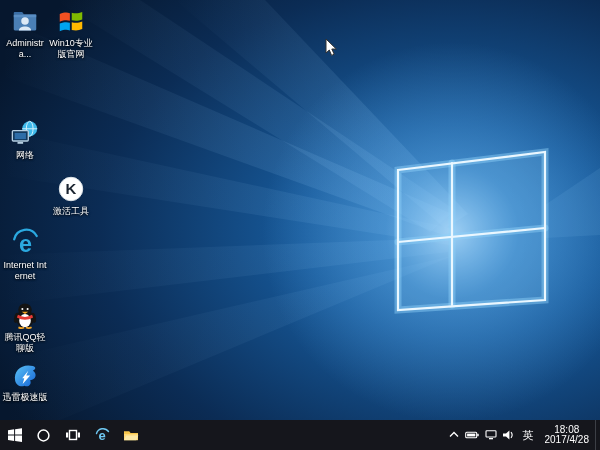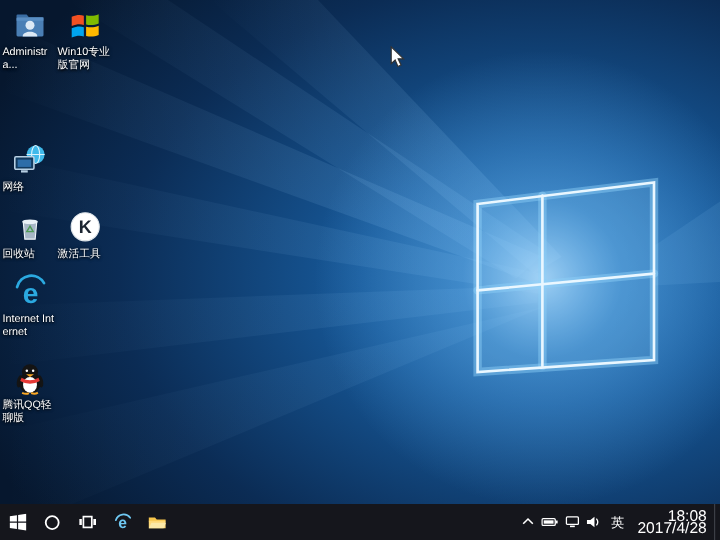--- a/index.html
+++ b/index.html
@@ -1,32 +1,32 @@
 <!DOCTYPE html>
 <html><head>
 <meta charset="utf-8">
 <style>
   *{margin:0;padding:0;box-sizing:border-box}
   html,body{width:600px;height:450px;overflow:hidden}
   body{font-family:"Liberation Sans","DejaVu Sans",sans-serif;position:relative;background:#000}
   .screen{position:absolute;inset:0;width:600px;height:450px}
   .wallpaper{position:absolute;left:0;top:0;width:600px;height:420px}
   .icons-layer{position:absolute;left:0;top:0;width:120px;height:420px}
-  .cell{position:absolute;width:46px;text-align:left;cursor:default}
+  .cell{position:absolute;width:46px;text-align:center;cursor:default}
   .cell .ico{width:30px;height:30px;margin:0 auto;display:block}
   .cell .lbl{margin-top:2px;font-size:9px;line-height:10.5px;color:#fff;
              text-shadow:0 1px 2px rgba(0,0,0,.9),0 0 3px rgba(0,0,0,.6);word-break:break-all}
   .taskbar{position:absolute;left:0;bottom:0;width:600px;height:30px;background:#15161c;
            display:flex;align-items:center;z-index:20}
   .tb-left{display:flex;height:100%}
   .tb-btn{width:29px;height:30px;display:flex;align-items:center;justify-content:center;cursor:pointer}
   .tb-right{margin-left:auto;display:flex;align-items:center;height:100%}
   .tray-ico{height:30px;display:flex;align-items:center;justify-content:center;padding:0 3px;cursor:pointer}
   .ime{color:#fff;font-size:11px;padding:0 5px;height:30px;display:flex;align-items:center;cursor:pointer}
-  .clock{color:#fff;font-size:13px;line-height:10px;text-align:right;padding:0 6px;cursor:pointer}
+  .clock{color:#fff;font-size:10px;line-height:10px;text-align:center;padding:0 6px;cursor:pointer}
   .show-desktop{width:5px;height:30px;border-left:1px solid #3c3f46;cursor:pointer}
   .cursor{position:absolute;left:325px;top:38px;z-index:50;pointer-events:none}
 </style>
 </head>
 <body>
 
 <div class="screen">
 
   <div class="wallpaper">
     <svg width="600" height="420" viewBox="0 0 600 420" preserveAspectRatio="none">
@@ -91,29 +91,20 @@
         <circle cx="21" cy="11.5" r="8" fill="#3fb9ea"></circle>
         <ellipse cx="21" cy="11.5" rx="3.6" ry="8" fill="none" stroke="#d9f2fc" stroke-width="1"></ellipse>
         <line x1="13" y1="11.5" x2="29" y2="11.5" stroke="#d9f2fc" stroke-width="1"></line>
         <rect x="2.5" y="13.5" width="17" height="11" rx="1" fill="#123a5e" stroke="#b7cfe2" stroke-width="1.4"></rect>
         <rect x="5" y="16" width="12" height="6.5" fill="#2d6da8"></rect>
         <rect x="8" y="25.5" width="6" height="2" fill="#b7cfe2"></rect>
       </svg>
       <div class="lbl">网络</div>
     </div>
 
-    <div class="cell" style="left:2px;top:174px">
-      <svg class="ico" viewBox="0 0 32 32">
-        <path d="M10 11.5 L22 11.5 L20.6 27 L11.4 27 Z" fill="#cfdde8" opacity=".8"></path>
-        <path d="M10 11.5 L22 11.5 L20.6 27 L11.4 27 Z" fill="none" stroke="#eef5fa" stroke-width="1"></path>
-        <ellipse cx="16" cy="11.5" rx="6.9" ry="2.1" fill="#e9f1f7"></ellipse>
-        <path d="M16 15.5 l2.8 4.8 h-5.6z" fill="none" stroke="#4f9b57" stroke-width="1.3"></path>
-      </svg>
-      <div class="lbl">回收站</div>
-    </div>
 
     <div class="cell" style="left:2px;top:228px">
       <svg class="ico" viewBox="0 0 32 32">
         <path d="M4.5 12 A 13 13 0 0 1 28.5 8.5" fill="none" stroke="#2ba9e0" stroke-width="2.4" stroke-linecap="round"></path>
         <text x="16.5" y="26" text-anchor="middle" font-size="25" font-weight="bold" fill="#2ba9e0">e</text>
       </svg>
       <div class="lbl">Internet Internet</div>
     </div>
 
     <div class="cell" style="left:2px;top:300px">
@@ -126,20 +117,33 @@
         <circle cx="13.2" cy="9.5" r="1.1" fill="#fff"></circle>
         <circle cx="18.8" cy="9.5" r="1.1" fill="#fff"></circle>
         <polygon points="12.5,12.6 19.5,12.6 16,15" fill="#f9a825"></polygon>
         <path d="M8.5 15.8 q7.5 4.5 15 0 l1.2 2.8 q-8.7 5 -17.4 0z" fill="#e53935"></path>
         <path d="M9 29.2 q3.5 1.6 6 .2" stroke="#f9a825" stroke-width="1.8" fill="none"></path>
         <path d="M17 29.4 q3.5 1.2 6 -.4" stroke="#f9a825" stroke-width="1.8" fill="none"></path>
       </svg>
       <div class="lbl">腾讯QQ轻聊版</div>
     </div>
 
+    <div class="cell" style="left:2px;top:360px">
+      <svg class="ico" viewBox="0 0 32 32">
+        <defs>
+          <linearGradient id="xlg" x1="0" y1="0" x2="1" y2="1">
+            <stop offset="0" stop-color="#5cc3f5"></stop>
+              <stop offset="1" stop-color="#1565d8"></stop>
+          </linearGradient>
+        </defs>
+        <path d="M5.5 22 C3.5 11 13 3.5 24.5 6.5 C28 7.5 27.5 10 24.5 11.5 C29.5 14.5 27.5 21.5 21.5 21.5 C23.5 26 19.5 29.5 15.5 27.5 C11 29.5 6.5 26.5 5.5 22 Z" fill="url(#xlg)"></path>
+        <path d="M13 19.5 L19.5 11.5 L17.3 16.5 L21.5 16.5 L13.5 25.5 L15.2 19.5 Z" fill="#fff"></path>
+      </svg>
+      <div class="lbl">迅雷极速版</div>
+    </div>
 
     <div class="cell" style="left:48px;top:6px">
       <svg class="ico" viewBox="0 0 32 32">
         <path d="M4 8.5 C8.5 6.8 11.5 6.7 14.8 7.6 L14.8 15.8 C11.5 14.9 8.5 15 4 16.7 Z" fill="#f25022"></path>
         <path d="M16.8 7.1 C20.5 8 24 8 28 6.3 L28 14.4 C24 16.1 20.5 16.1 16.8 15.3 Z" fill="#7fba00"></path>
         <path d="M4 18.7 C8.5 17 11.5 16.9 14.8 17.8 L14.8 26 C11.5 25.1 8.5 25.2 4 26.9 Z" fill="#00a4ef"></path>
         <path d="M16.8 17.3 C20.5 18.2 24 18.2 28 16.5 L28 24.6 C24 26.3 20.5 26.3 16.8 25.5 Z" fill="#ffb900"></path>
       </svg>
       <div class="lbl">Win10专业版官网</div>
     </div>

